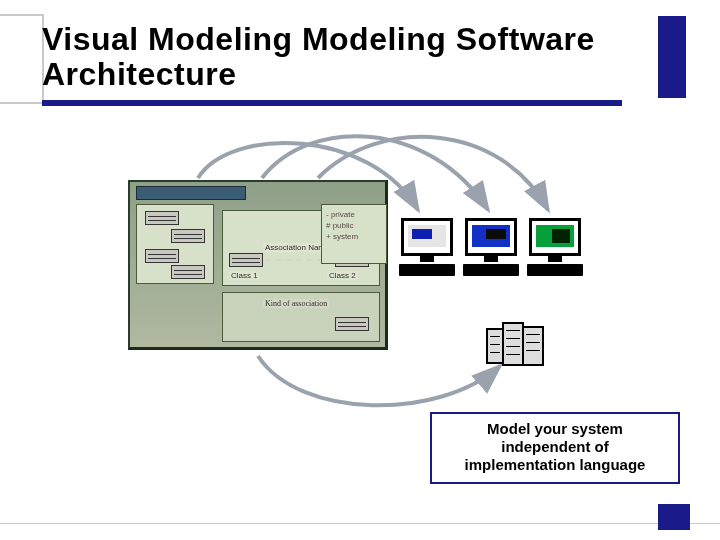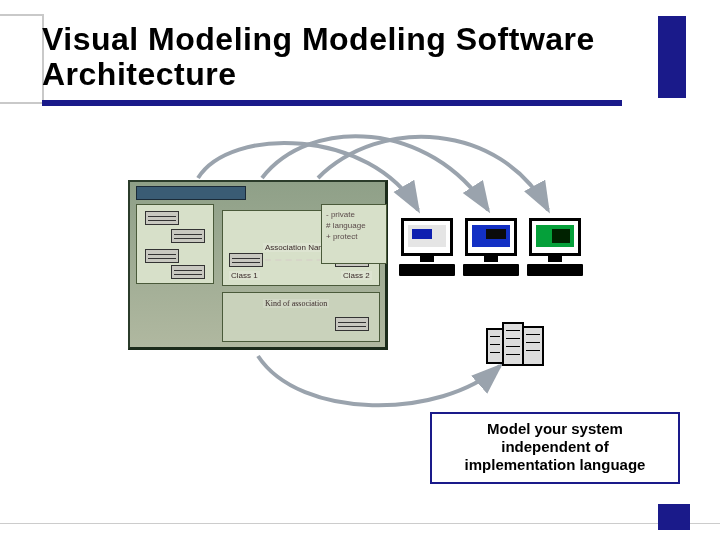--- a/index.html
+++ b/index.html
@@ -227,31 +227,31 @@
       <div class="class-box" style="left:8px; top:6px;"></div>
       <div class="class-box" style="left:34px; top:24px;"></div>
       <div class="class-box" style="left:8px; top:44px;"></div>
       <div class="class-box" style="left:34px; top:60px;"></div>
     </div>
     <div class="panel p2">
       <div class="class-box" style="left:6px; top:42px;"></div>
       <div class="class-box" style="left:112px; top:42px;"></div>
       <div class="dashline" style="left:42px; top:48px; width:68px;"></div>
       <span class="lbl" style="left:6px; top:60px;">Class 1</span>
-      <span class="lbl" style="left:118px; top:60px;">Class 2</span>
+      <span class="lbl" style="left:104px; top:60px;">Class 2</span>
       <span class="lbl" style="left:40px; top:32px;">Association Name</span>
     </div>
     <div class="panel p3">
       <span class="lbl" style="left:40px; top:6px;font-family:Liberation Serif, serif;">Kind of association</span>
       <div class="class-box" style="left:112px; top:24px;"></div>
     </div>
     <div class="legend-panel">
       <div>- private</div>
-      <div># language</div>
-      <div>+ protect</div>
+      <div># public</div>
+      <div>+ system</div>
     </div>
   </div>
 
   <div class="workstation ws1">
     <div class="monitor">
         <div class="screen"></div>
       </div>
     <div class="stand"></div>
       <div class="keyboard"></div>
   </div>

